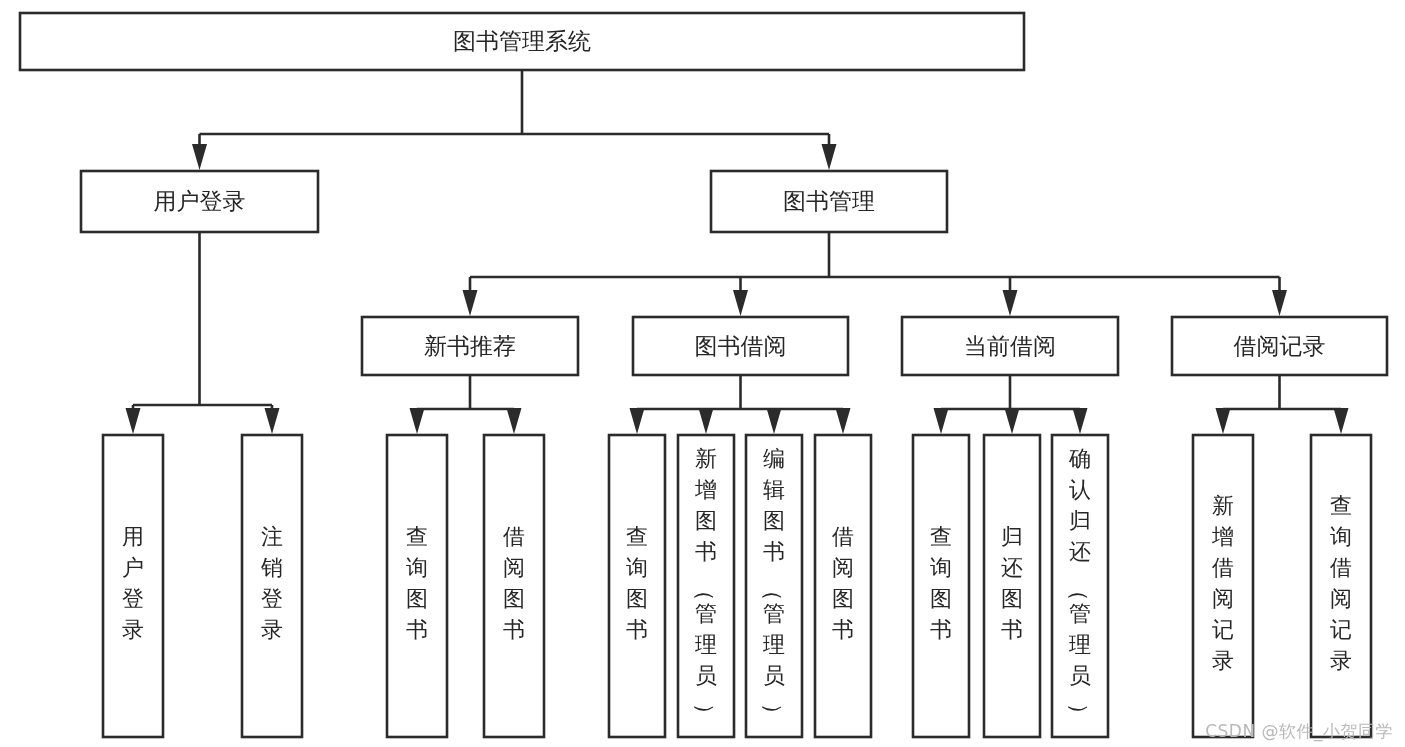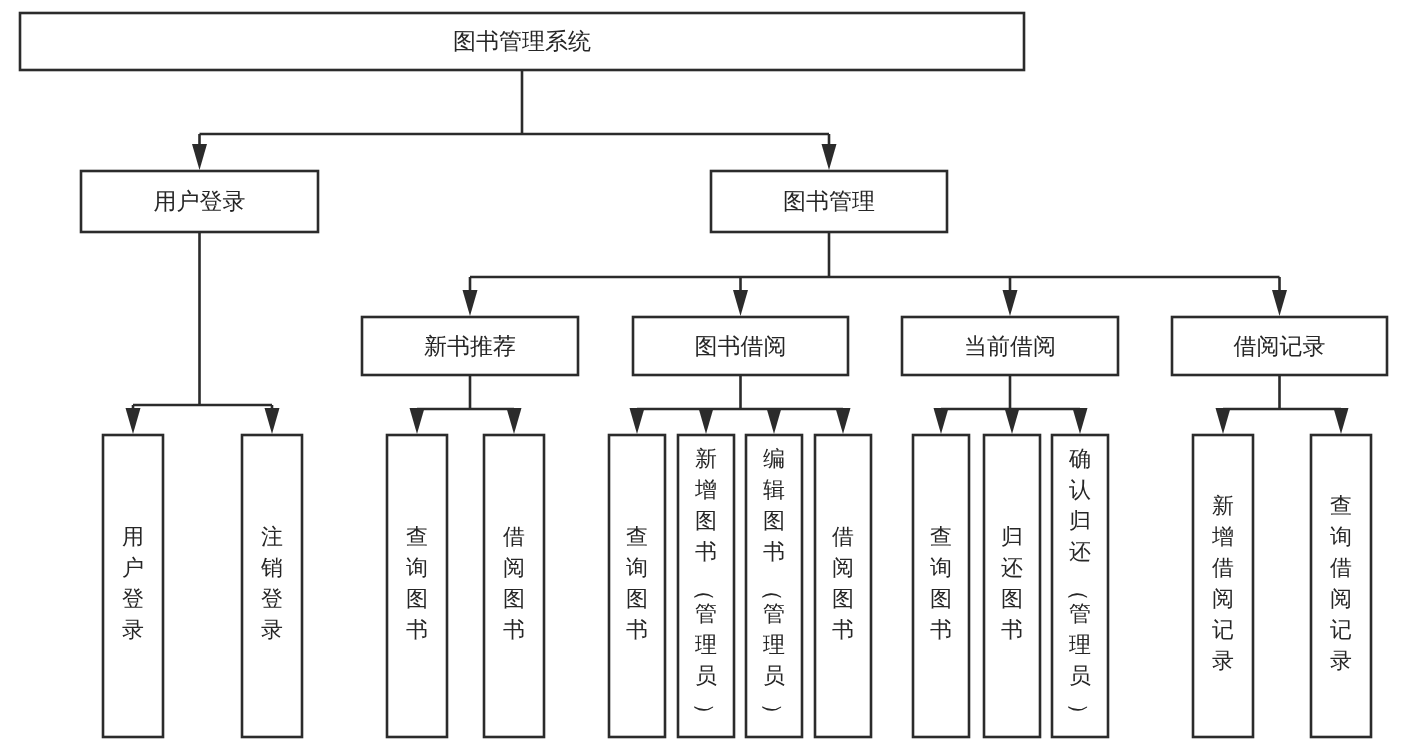--- a/index.html
+++ b/index.html
@@ -256,13 +256,14 @@
           <rect x="1311" y="435" width="60" height="302" class="node-box"></rect>
           <text x="1341" y="512.5" class="node-label-vertical">查</text>
           <text x="1341" y="543.5" class="node-label-vertical">询</text>
           <text x="1341" y="574.5" class="node-label-vertical">借</text>
           <text x="1341" y="605.5" class="node-label-vertical">阅</text>
           <text x="1341" y="636.5" class="node-label-vertical">记</text>
           <text x="1341" y="667.5" class="node-label-vertical">录</text>
         </g>
       </g>
   </svg>
+  <div class="watermark">CSDN @软件_小贺同学</div>
 </div>
 
 </body></html>

